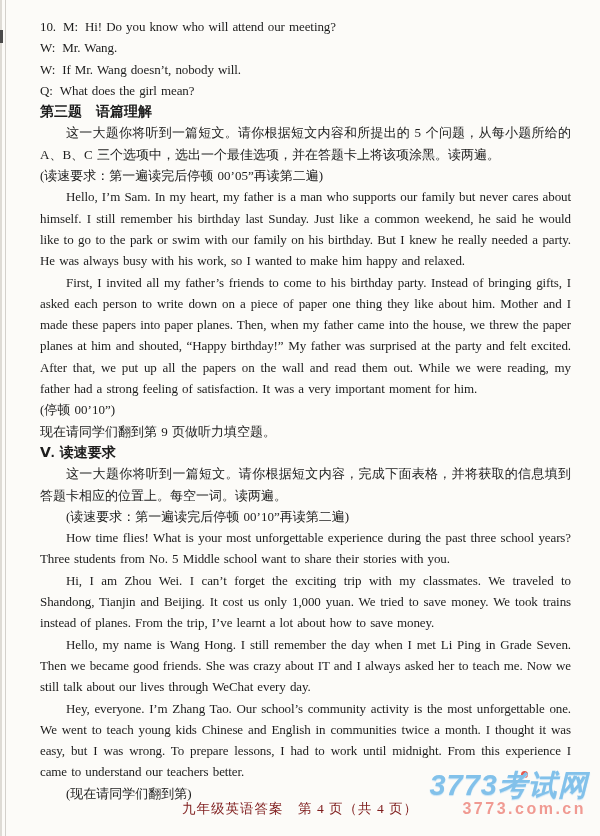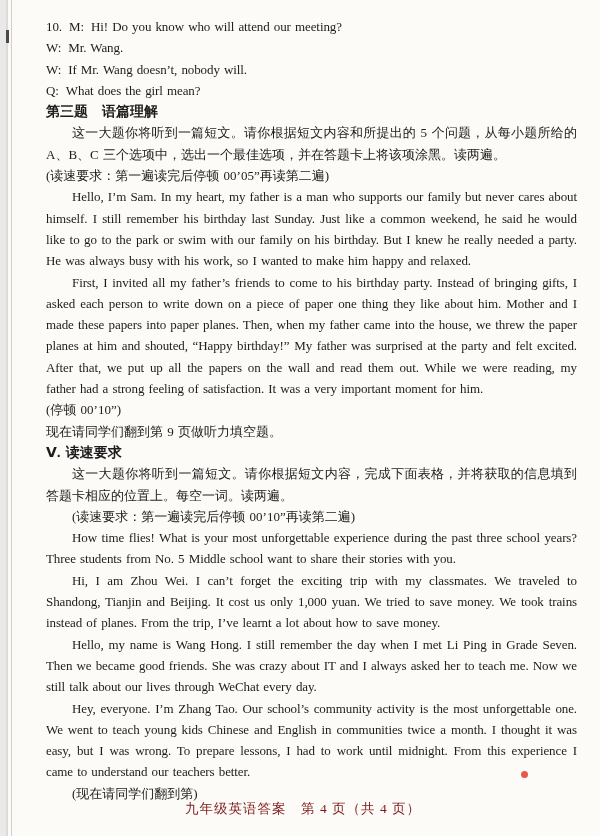--- a/index.html
+++ b/index.html
@@ -6,21 +6,20 @@
   body {
     width:600px; height:836px;
     background:#e9e9e9;
     font-family:"Liberation Serif","DejaVu Serif",serif;
     position:relative; overflow:hidden;
   }
   .page {
     position:absolute; inset:0;
     background:#fcfbf8;
     color:#1c1c1c;
-    margin-left:6px;
   }
   .scan-edge {
     position:absolute; left:5px; top:0; width:1px; height:100%;
     background:#c8c5bf; opacity:.8;
   }
   .scan-edge2 {
     position:absolute; left:0; top:0; width:2px; height:100%;
     background:#dedbd5;
   }
   .scan-mark {
@@ -107,13 +106,17 @@
     <p class="en indent">Hello, my name is Wang Hong. I still remember the day when I met Li Ping in Grade Seven. Then we became good friends. She was crazy about IT and I always asked her to teach me. Now we still talk about our lives through WeChat every day.</p>
     <p class="en indent">Hey, everyone. I’m Zhang Tao. Our school’s community activity is the most unforgettable one. We went to teach young kids Chinese and English in communities twice a month. I thought it was easy, but I was wrong. To prepare lessons, I had to work until midnight. From this experience I came to understand our teachers better.</p>
     <p class="cn indent">(现在请同学们翻到第)</p>
   </div>
 
   <div class="footer">
     <span>九年级英语答案　第 4 页（共 4 页）</span>
   </div>
 
   <div class="wm-dot"></div>
+  <div class="wm">
+    <div class="wm-brand">3773考试网</div>
+    <div class="wm-domain">3773.com.cn</div>
+  </div>
 </div>
 
 </body></html>

